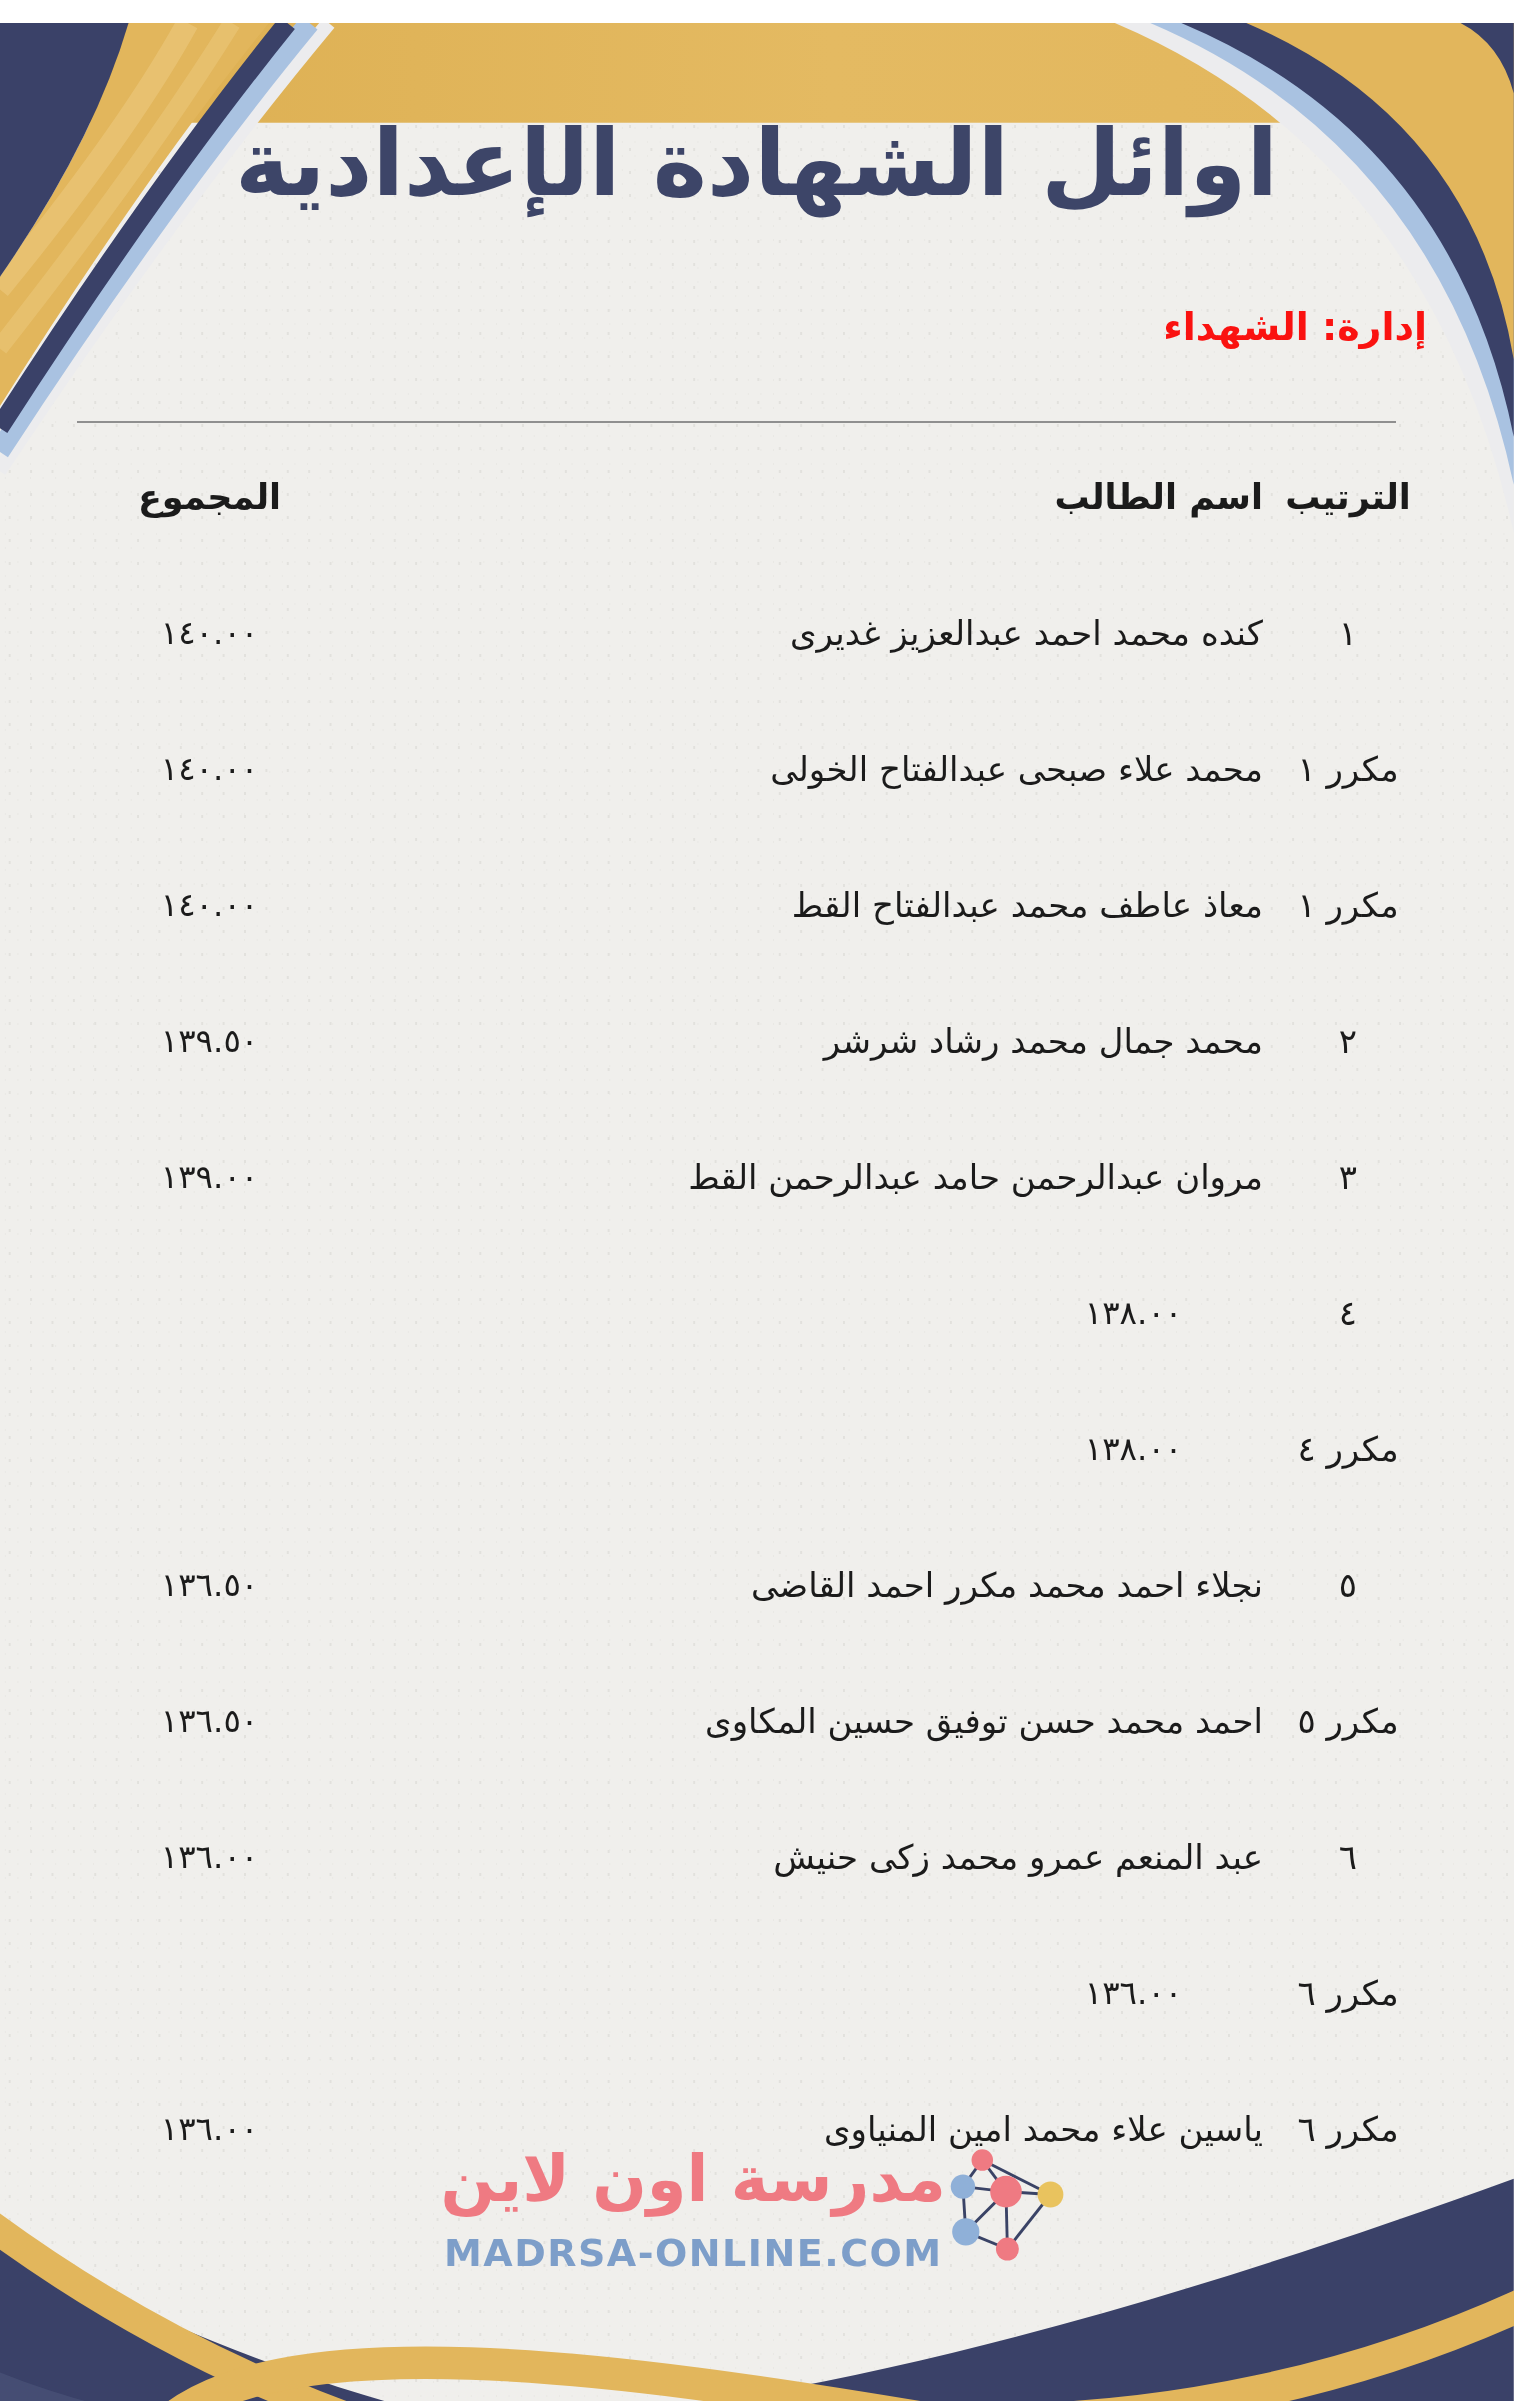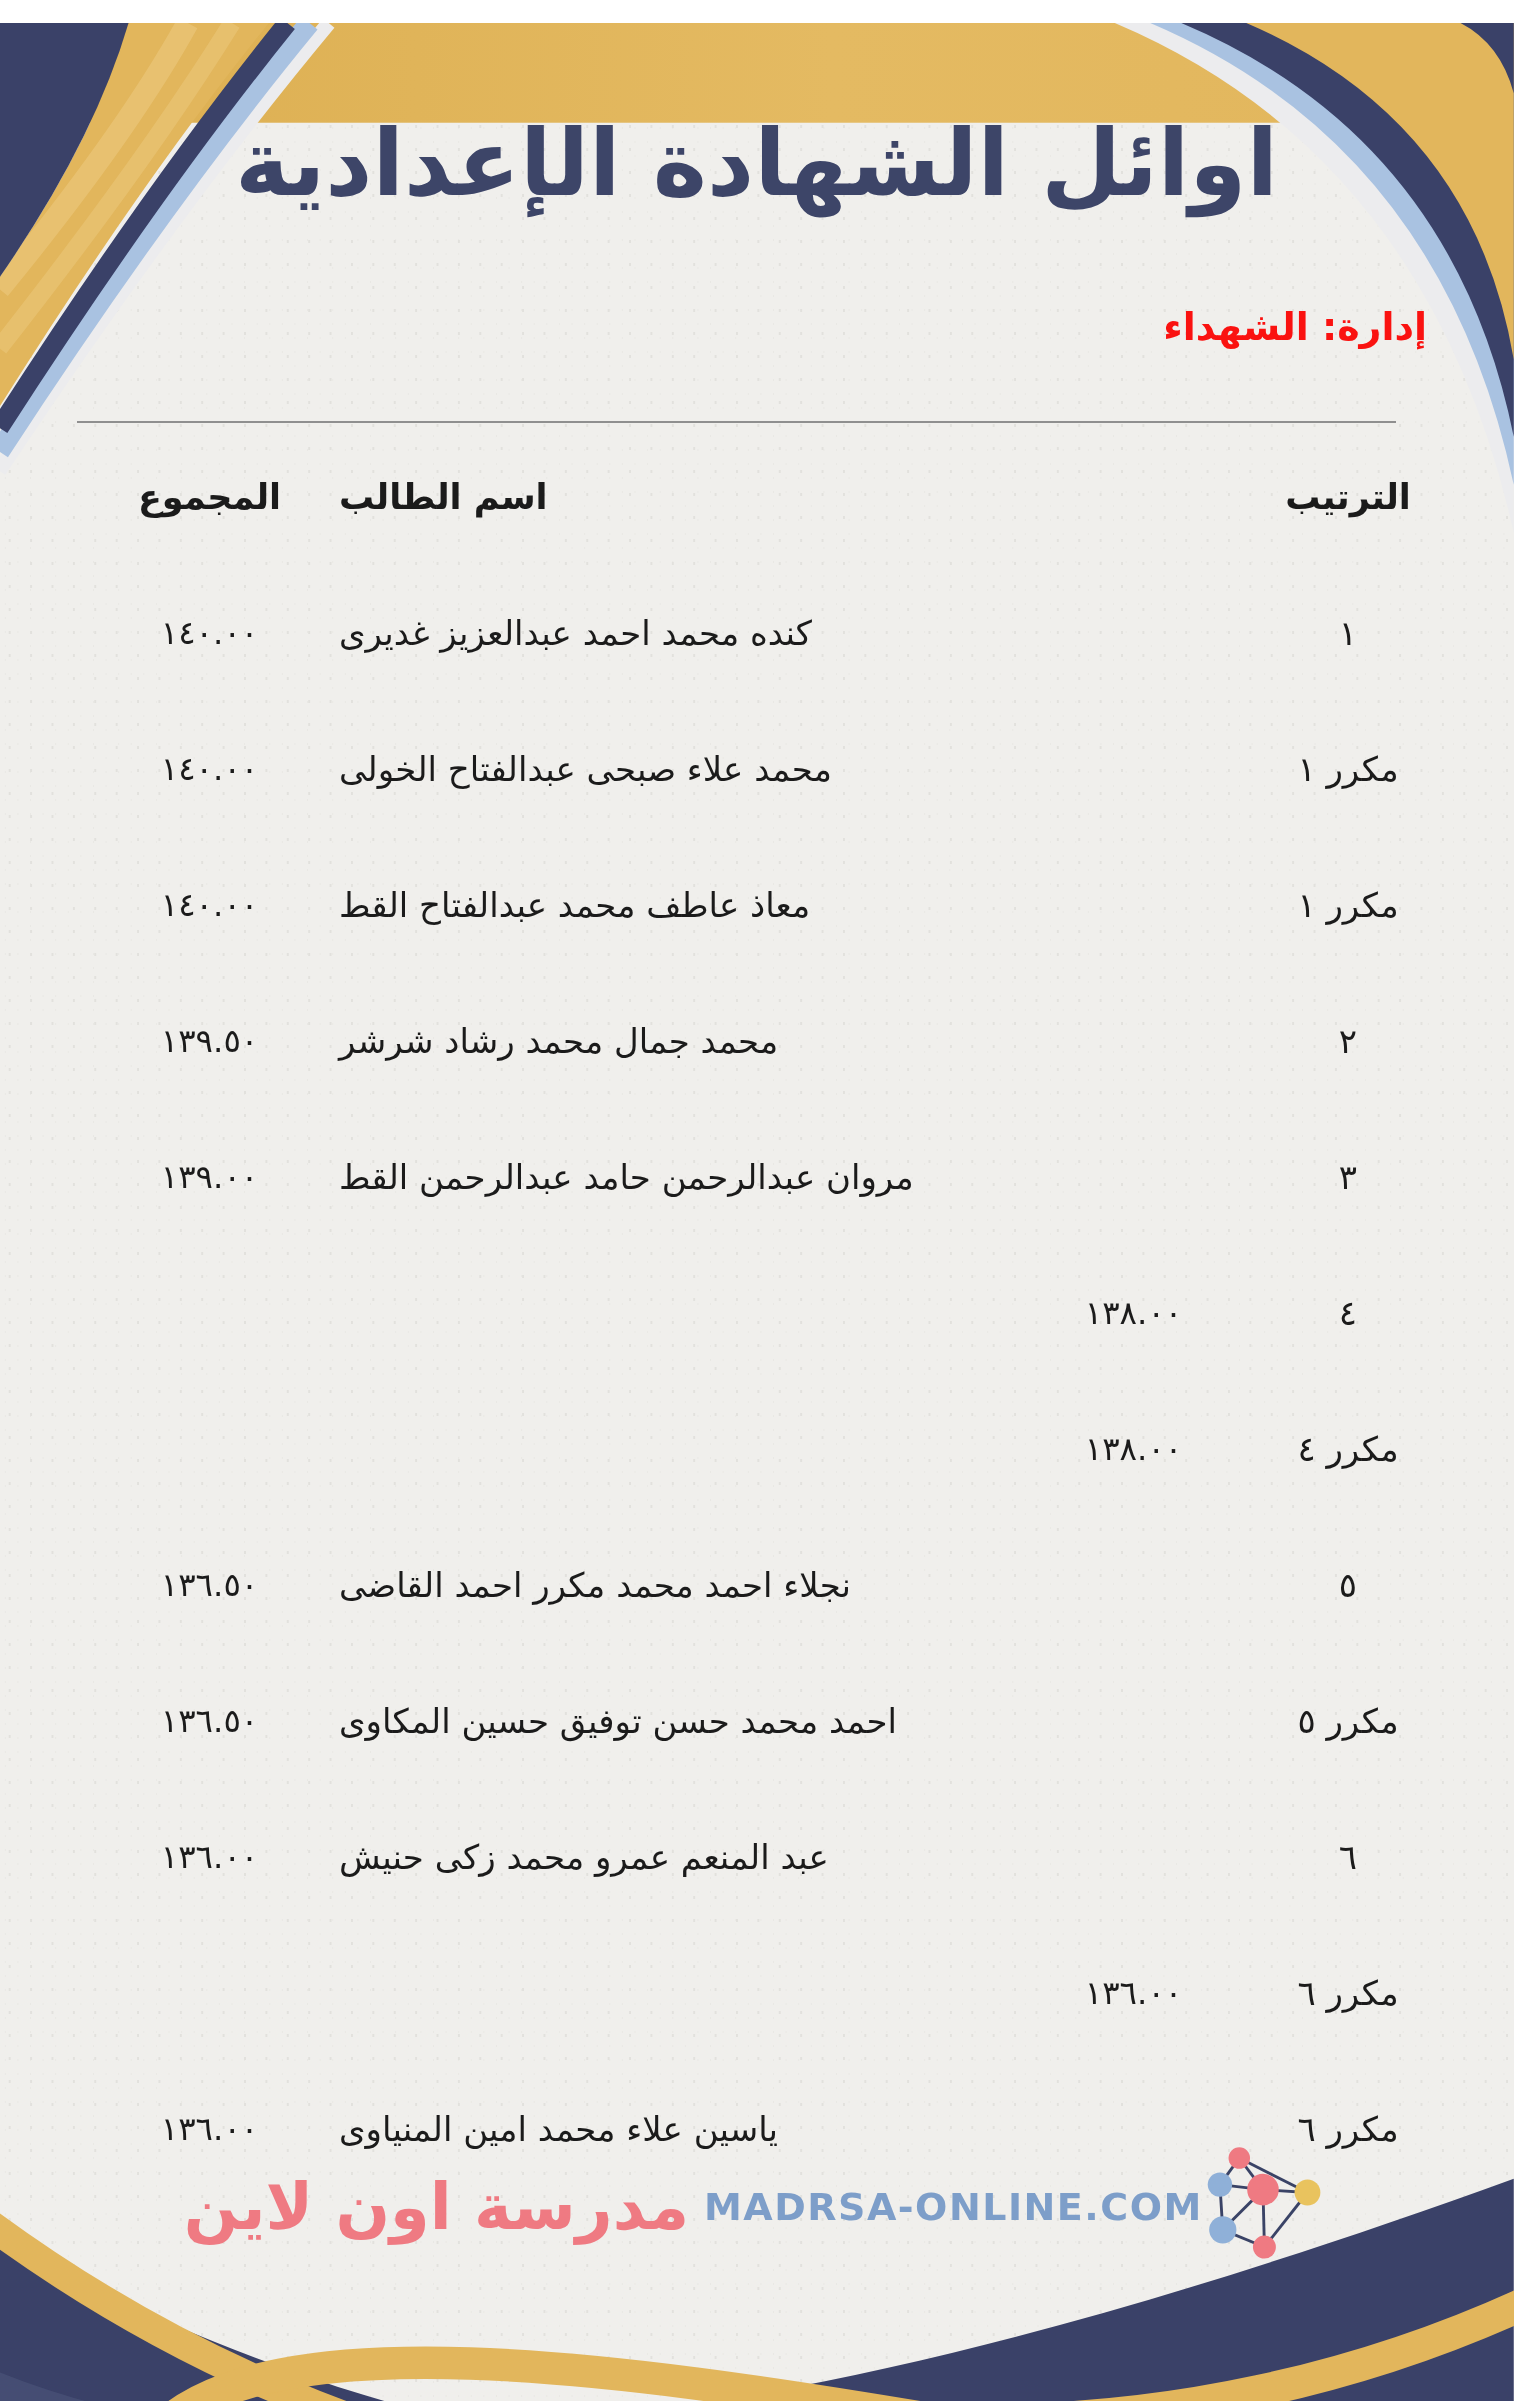--- a/index.html
+++ b/index.html
@@ -36,29 +36,29 @@
   }
   .results{
     position:absolute;top:406px;left:81px;right:81px;
   }
   .row{
     display:flex;align-items:center;
     height:136px;
     color:#1b1b1b;
   }
   .row .col-rank{flex:0 0 170px;text-align:center;font-size:34px;}
-  .row .col-name{flex:1 1 auto;text-align:left;font-size:34px;}
+  .row .col-name{flex:1 1 auto;text-align:right;font-size:34px;}
   .row .col-total{flex:0 0 259px;text-align:center;font-size:32.5px;}
   .row.header-row{font-weight:bold;}
   .row.header-row .col-rank,.row.header-row .col-name,.row.header-row .col-total{font-size:35px;}
   .footer{
     position:absolute;top:2119px;left:0;right:0;
     display:flex;direction:ltr;justify-content:center;align-items:center;gap:4.4px;
   }
-  .footer .logo-text{display:flex;flex-direction:row;align-items:center;gap:14.8px;}
+  .footer .logo-text{display:flex;flex-direction:column;align-items:center;gap:14.8px;}
   .footer .logo-ar{font-size:64px;font-weight:bold;color:#ef7a82;}
   .footer .logo-url{font-size:38px;font-weight:bold;color:#7d9ec9;letter-spacing:1.5px;}
 </style>
 </head>
 <body>
 
 <div class="page">
 
   <svg class="decor" viewBox="0 0 2050 3250" aria-hidden="true">
     <defs>

